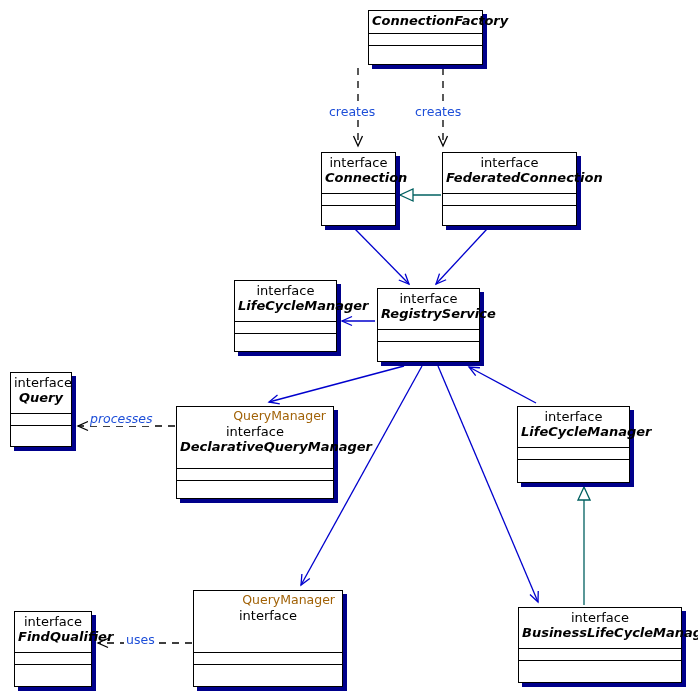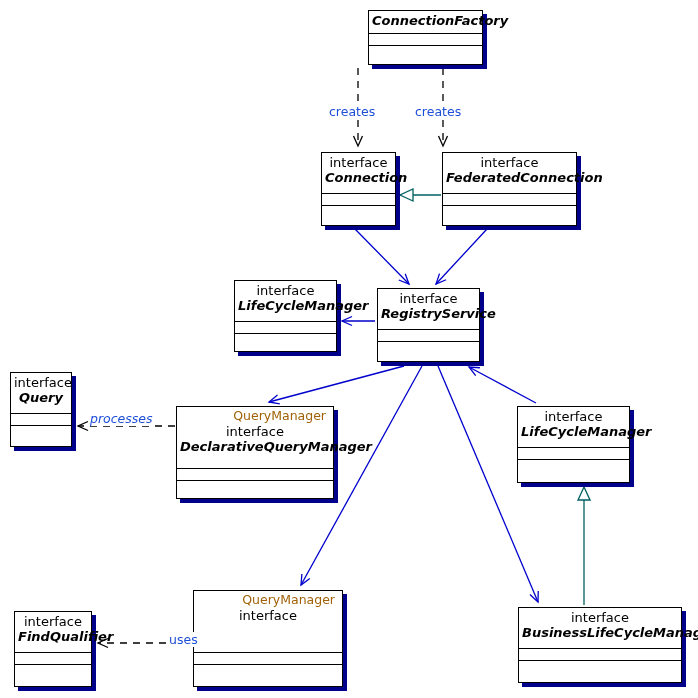--- a/index.html
+++ b/index.html
@@ -158,21 +158,21 @@
     </g>
 
     <g>
       <line x1="192" y1="643" x2="98" y2="643" stroke="#000000" stroke-width="1.3" stroke-dasharray="7,6" marker-end="url(#openArrowBlack)"></line>
     </g>
   </svg>
 
   <div class="edge-label" style="left:327px; top:104px;">creates</div>
   <div class="edge-label" style="left:413px; top:104px;">creates</div>
   <div class="edge-label" style="left:88px; top:411px;font-style:italic;">processes</div>
-  <div class="edge-label" style="left:124px; top:632px;margin-left:43px;">uses</div>
+  <div class="edge-label" style="left:124px; top:632px;">uses</div>
 
   <div class="uml-box" style="left:368px; top:10px; width:115px; height:55px;">
     <div class="uml-box-inner">
       <div class="box-header" style="height:23px;">
         <span class="cname">ConnectionFactory</span>
       </div>
       <div class="box-attrs"></div>
       <div class="box-ops"></div>
     </div>
   </div>

